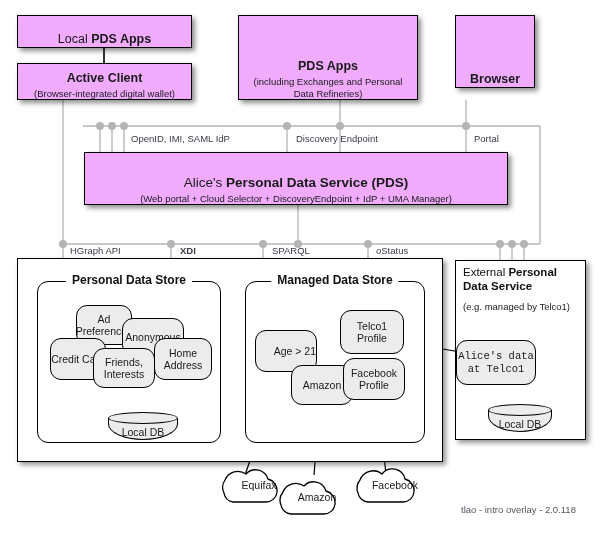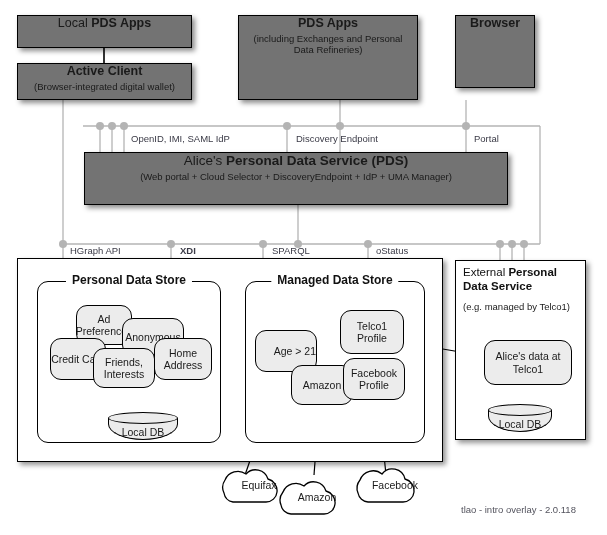--- a/index.html
+++ b/index.html
@@ -23,26 +23,26 @@
     left: 0; top: 0;
     width: 607px;
     height: 535px;
     pointer-events: none;
   }
 
   
   .box {
     position: absolute;
     box-sizing: border-box;
-    background: #737373;
+    background: #f0abfc;
     border: 1px solid #000000;
     display: flex;
     flex-direction: column;
     align-items: center;
-    justify-content: flex-start;
+    justify-content: flex-end;
     text-align: center;
     color: #1a1a1a;
   }
   .box.shadow {
     box-shadow: 3px 3px 5px rgba(0,0,0,0.45);
   }
   .box .ttl {
     font-size: 12.5px;
     font-weight: bold;
     line-height: 1.18;
@@ -376,21 +376,21 @@
   <div class="node" style="left:343px; top:358px; width:62px; height:42px; z-index:3;">
     <span>Facebook Profile</span>
   </div>
 
   <div class="container-box" style="left:455px; top:260px; width:131px; height:180px;"></div>
   <div style="position:absolute; left:463px; top:265px; width:118px; font-size:11.5px; font-weight:bold; color:#111; line-height:1.22;">
     <span style="font-weight:normal;">External </span><span>Personal Data Service</span>
   </div>
   <div style="position:absolute; left:463px; top:301px; width:120px; font-size:9.5px; color:#1a1a1a;">(e.g. managed by Telco1)</div>
 
-  <div class="node" style="left:484px; top:340px; width:88px; height:45px;">
+  <div class="node" style="left:456px; top:340px; width:80px; height:45px;font-family:Liberation Mono, monospace;">
     <span>Alice's data at Telco1</span>
   </div>
 
   <div class="cyl" style="left:488px; top:404px; width:64px; height:28px;">
     <div class="body"></div>
     <div class="top"></div>
     <div class="lbl">Local DB</div>
   </div>
 
   <div class="cloud" style="left:222px; top:470px; width:74px; height:36px;">

